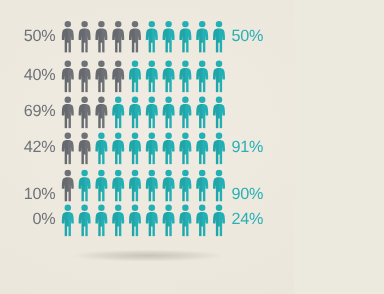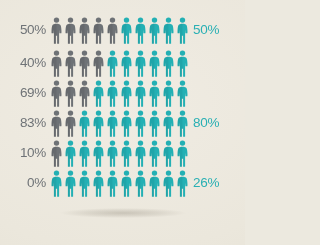--- a/index.html
+++ b/index.html
@@ -318,21 +318,21 @@
           <span class="person">
             <svg viewBox="0 0 26 54" width="13" height="27" aria-hidden="true">
               <circle cx="13" cy="6.2" r="5.4" fill="#23b0b4"></circle>
               <path fill="#23b0b4" d="M13 13.4c-4.0 0-6.9 1.1-8.1 3.0C3.9 18.0 3.3 21.6 3.1 27.0 3.0 29.6 3.0 31.4 3.2 32.5h4.0c0.1-2.0 0.3-4.6 0.6-7.0v28.2h4.0V37.4h2.4v16.3h4.0V25.5c0.3 2.4 0.5 5.0 0.6 7.0h4.0c0.2-1.1 0.2-2.9 0.1-5.5-0.2-5.4-0.8-9.0-1.8-10.6-1.2-1.9-4.1-3.0-8.1-3.0z"></path>
               <path fill="rgba(0,0,0,0.06)" d="M13 13.4c-4.0 0-6.9 1.1-8.1 3.0C3.9 18.0 3.3 21.6 3.1 27.0 3.0 29.6 3.0 31.4 3.2 32.5h4.0c0.1-2.0 0.3-4.6 0.6-7.0v28.2h4.0V37.4H13z"></path>
             </svg>
           </span>
         </div>
       </div>
       <div class="row" style="top: 108px;">
-        <div class="label label-left">83%</div>
+        <div class="label label-left">42%</div>
         <div class="people">
           <span class="person">
             <svg viewBox="0 0 26 54" width="13" height="27" aria-hidden="true">
               <circle cx="13" cy="6.2" r="5.4" fill="#6e7276"></circle>
               <path fill="#6e7276" d="M13 13.4c-4.0 0-6.9 1.1-8.1 3.0C3.9 18.0 3.3 21.6 3.1 27.0 3.0 29.6 3.0 31.4 3.2 32.5h4.0c0.1-2.0 0.3-4.6 0.6-7.0v28.2h4.0V37.4h2.4v16.3h4.0V25.5c0.3 2.4 0.5 5.0 0.6 7.0h4.0c0.2-1.1 0.2-2.9 0.1-5.5-0.2-5.4-0.8-9.0-1.8-10.6-1.2-1.9-4.1-3.0-8.1-3.0z"></path>
               <path fill="rgba(0,0,0,0.07)" d="M13 13.4c-4.0 0-6.9 1.1-8.1 3.0C3.9 18.0 3.3 21.6 3.1 27.0 3.0 29.6 3.0 31.4 3.2 32.5h4.0c0.1-2.0 0.3-4.6 0.6-7.0v28.2h4.0V37.4H13z"></path>
             </svg>
           </span>
           <span class="person">
             <svg viewBox="0 0 26 54" width="13" height="27" aria-hidden="true">
@@ -391,23 +391,23 @@
             </svg>
           </span>
           <span class="person">
             <svg viewBox="0 0 26 54" width="13" height="27" aria-hidden="true">
               <circle cx="13" cy="6.2" r="5.4" fill="#23b0b4"></circle>
               <path fill="#23b0b4" d="M13 13.4c-4.0 0-6.9 1.1-8.1 3.0C3.9 18.0 3.3 21.6 3.1 27.0 3.0 29.6 3.0 31.4 3.2 32.5h4.0c0.1-2.0 0.3-4.6 0.6-7.0v28.2h4.0V37.4h2.4v16.3h4.0V25.5c0.3 2.4 0.5 5.0 0.6 7.0h4.0c0.2-1.1 0.2-2.9 0.1-5.5-0.2-5.4-0.8-9.0-1.8-10.6-1.2-1.9-4.1-3.0-8.1-3.0z"></path>
               <path fill="rgba(0,0,0,0.06)" d="M13 13.4c-4.0 0-6.9 1.1-8.1 3.0C3.9 18.0 3.3 21.6 3.1 27.0 3.0 29.6 3.0 31.4 3.2 32.5h4.0c0.1-2.0 0.3-4.6 0.6-7.0v28.2h4.0V37.4H13z"></path>
             </svg>
           </span>
         </div>
-        <div class="label label-right">80%</div>
+        <div class="label label-right">91%</div>
       </div>
-      <div class="row" style="top: 138px;">
+      <div class="row" style="top: 138px; align-items: flex-end;">
         <div class="label label-left">10%</div>
         <div class="people">
           <span class="person">
             <svg viewBox="0 0 26 54" width="13" height="27" aria-hidden="true">
               <circle cx="13" cy="6.2" r="5.4" fill="#6e7276"></circle>
               <path fill="#6e7276" d="M13 13.4c-4.0 0-6.9 1.1-8.1 3.0C3.9 18.0 3.3 21.6 3.1 27.0 3.0 29.6 3.0 31.4 3.2 32.5h4.0c0.1-2.0 0.3-4.6 0.6-7.0v28.2h4.0V37.4h2.4v16.3h4.0V25.5c0.3 2.4 0.5 5.0 0.6 7.0h4.0c0.2-1.1 0.2-2.9 0.1-5.5-0.2-5.4-0.8-9.0-1.8-10.6-1.2-1.9-4.1-3.0-8.1-3.0z"></path>
               <path fill="rgba(0,0,0,0.07)" d="M13 13.4c-4.0 0-6.9 1.1-8.1 3.0C3.9 18.0 3.3 21.6 3.1 27.0 3.0 29.6 3.0 31.4 3.2 32.5h4.0c0.1-2.0 0.3-4.6 0.6-7.0v28.2h4.0V37.4H13z"></path>
             </svg>
           </span>
           <span class="person">
@@ -467,20 +467,21 @@
             </svg>
           </span>
           <span class="person">
             <svg viewBox="0 0 26 54" width="13" height="27" aria-hidden="true">
               <circle cx="13" cy="6.2" r="5.4" fill="#23b0b4"></circle>
               <path fill="#23b0b4" d="M13 13.4c-4.0 0-6.9 1.1-8.1 3.0C3.9 18.0 3.3 21.6 3.1 27.0 3.0 29.6 3.0 31.4 3.2 32.5h4.0c0.1-2.0 0.3-4.6 0.6-7.0v28.2h4.0V37.4h2.4v16.3h4.0V25.5c0.3 2.4 0.5 5.0 0.6 7.0h4.0c0.2-1.1 0.2-2.9 0.1-5.5-0.2-5.4-0.8-9.0-1.8-10.6-1.2-1.9-4.1-3.0-8.1-3.0z"></path>
               <path fill="rgba(0,0,0,0.06)" d="M13 13.4c-4.0 0-6.9 1.1-8.1 3.0C3.9 18.0 3.3 21.6 3.1 27.0 3.0 29.6 3.0 31.4 3.2 32.5h4.0c0.1-2.0 0.3-4.6 0.6-7.0v28.2h4.0V37.4H13z"></path>
             </svg>
           </span>
         </div>
+        <div class="label label-right">90%</div>
       </div>
       <div class="row" style="top: 168px;">
         <div class="label label-left">0%</div>
         <div class="people">
           <span class="person">
             <svg viewBox="0 0 26 54" width="13" height="27" aria-hidden="true">
               <circle cx="13" cy="6.2" r="5.4" fill="#23b0b4"></circle>
               <path fill="#23b0b4" d="M13 13.4c-4.0 0-6.9 1.1-8.1 3.0C3.9 18.0 3.3 21.6 3.1 27.0 3.0 29.6 3.0 31.4 3.2 32.5h4.0c0.1-2.0 0.3-4.6 0.6-7.0v28.2h4.0V37.4h2.4v16.3h4.0V25.5c0.3 2.4 0.5 5.0 0.6 7.0h4.0c0.2-1.1 0.2-2.9 0.1-5.5-0.2-5.4-0.8-9.0-1.8-10.6-1.2-1.9-4.1-3.0-8.1-3.0z"></path>
               <path fill="rgba(0,0,0,0.06)" d="M13 13.4c-4.0 0-6.9 1.1-8.1 3.0C3.9 18.0 3.3 21.6 3.1 27.0 3.0 29.6 3.0 31.4 3.2 32.5h4.0c0.1-2.0 0.3-4.6 0.6-7.0v28.2h4.0V37.4H13z"></path>
             </svg>
@@ -542,16 +543,16 @@
             </svg>
           </span>
           <span class="person">
             <svg viewBox="0 0 26 54" width="13" height="27" aria-hidden="true">
               <circle cx="13" cy="6.2" r="5.4" fill="#23b0b4"></circle>
               <path fill="#23b0b4" d="M13 13.4c-4.0 0-6.9 1.1-8.1 3.0C3.9 18.0 3.3 21.6 3.1 27.0 3.0 29.6 3.0 31.4 3.2 32.5h4.0c0.1-2.0 0.3-4.6 0.6-7.0v28.2h4.0V37.4h2.4v16.3h4.0V25.5c0.3 2.4 0.5 5.0 0.6 7.0h4.0c0.2-1.1 0.2-2.9 0.1-5.5-0.2-5.4-0.8-9.0-1.8-10.6-1.2-1.9-4.1-3.0-8.1-3.0z"></path>
               <path fill="rgba(0,0,0,0.06)" d="M13 13.4c-4.0 0-6.9 1.1-8.1 3.0C3.9 18.0 3.3 21.6 3.1 27.0 3.0 29.6 3.0 31.4 3.2 32.5h4.0c0.1-2.0 0.3-4.6 0.6-7.0v28.2h4.0V37.4H13z"></path>
             </svg>
           </span>
         </div>
-        <div class="label label-right">26%</div>
+        <div class="label label-right">24%</div>
       </div>
     </div>
 </div>
 
 </body></html>

